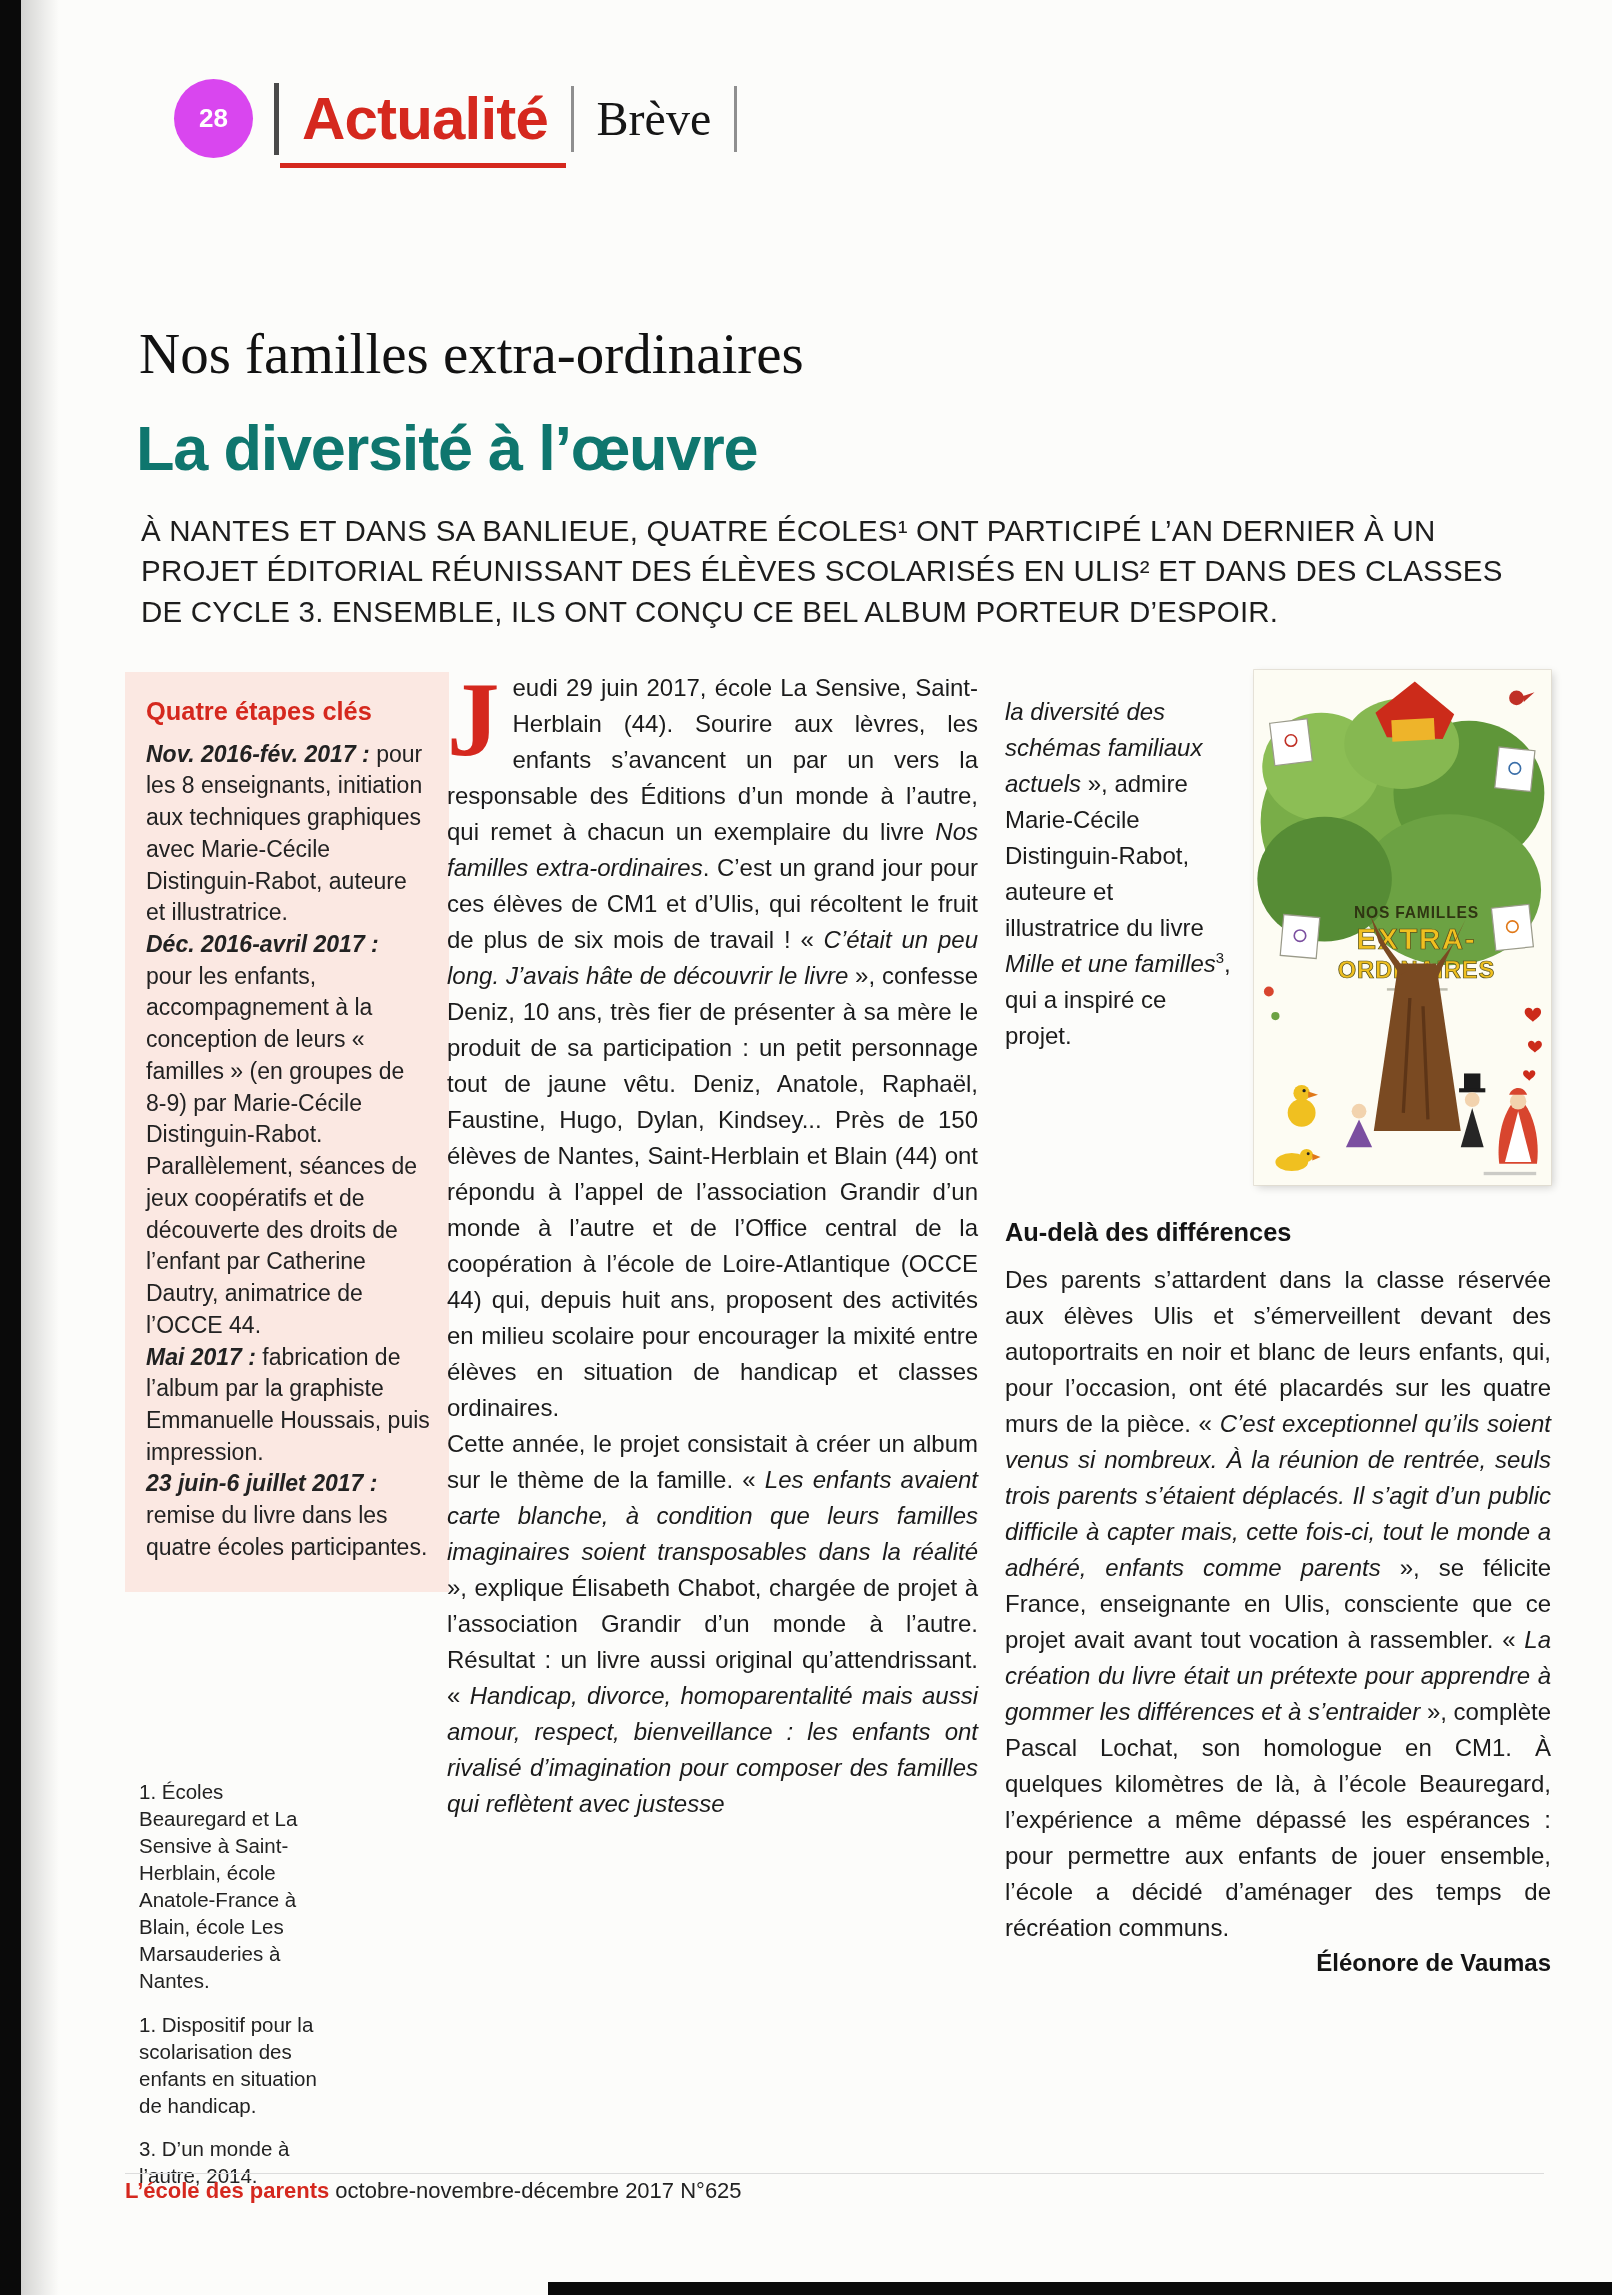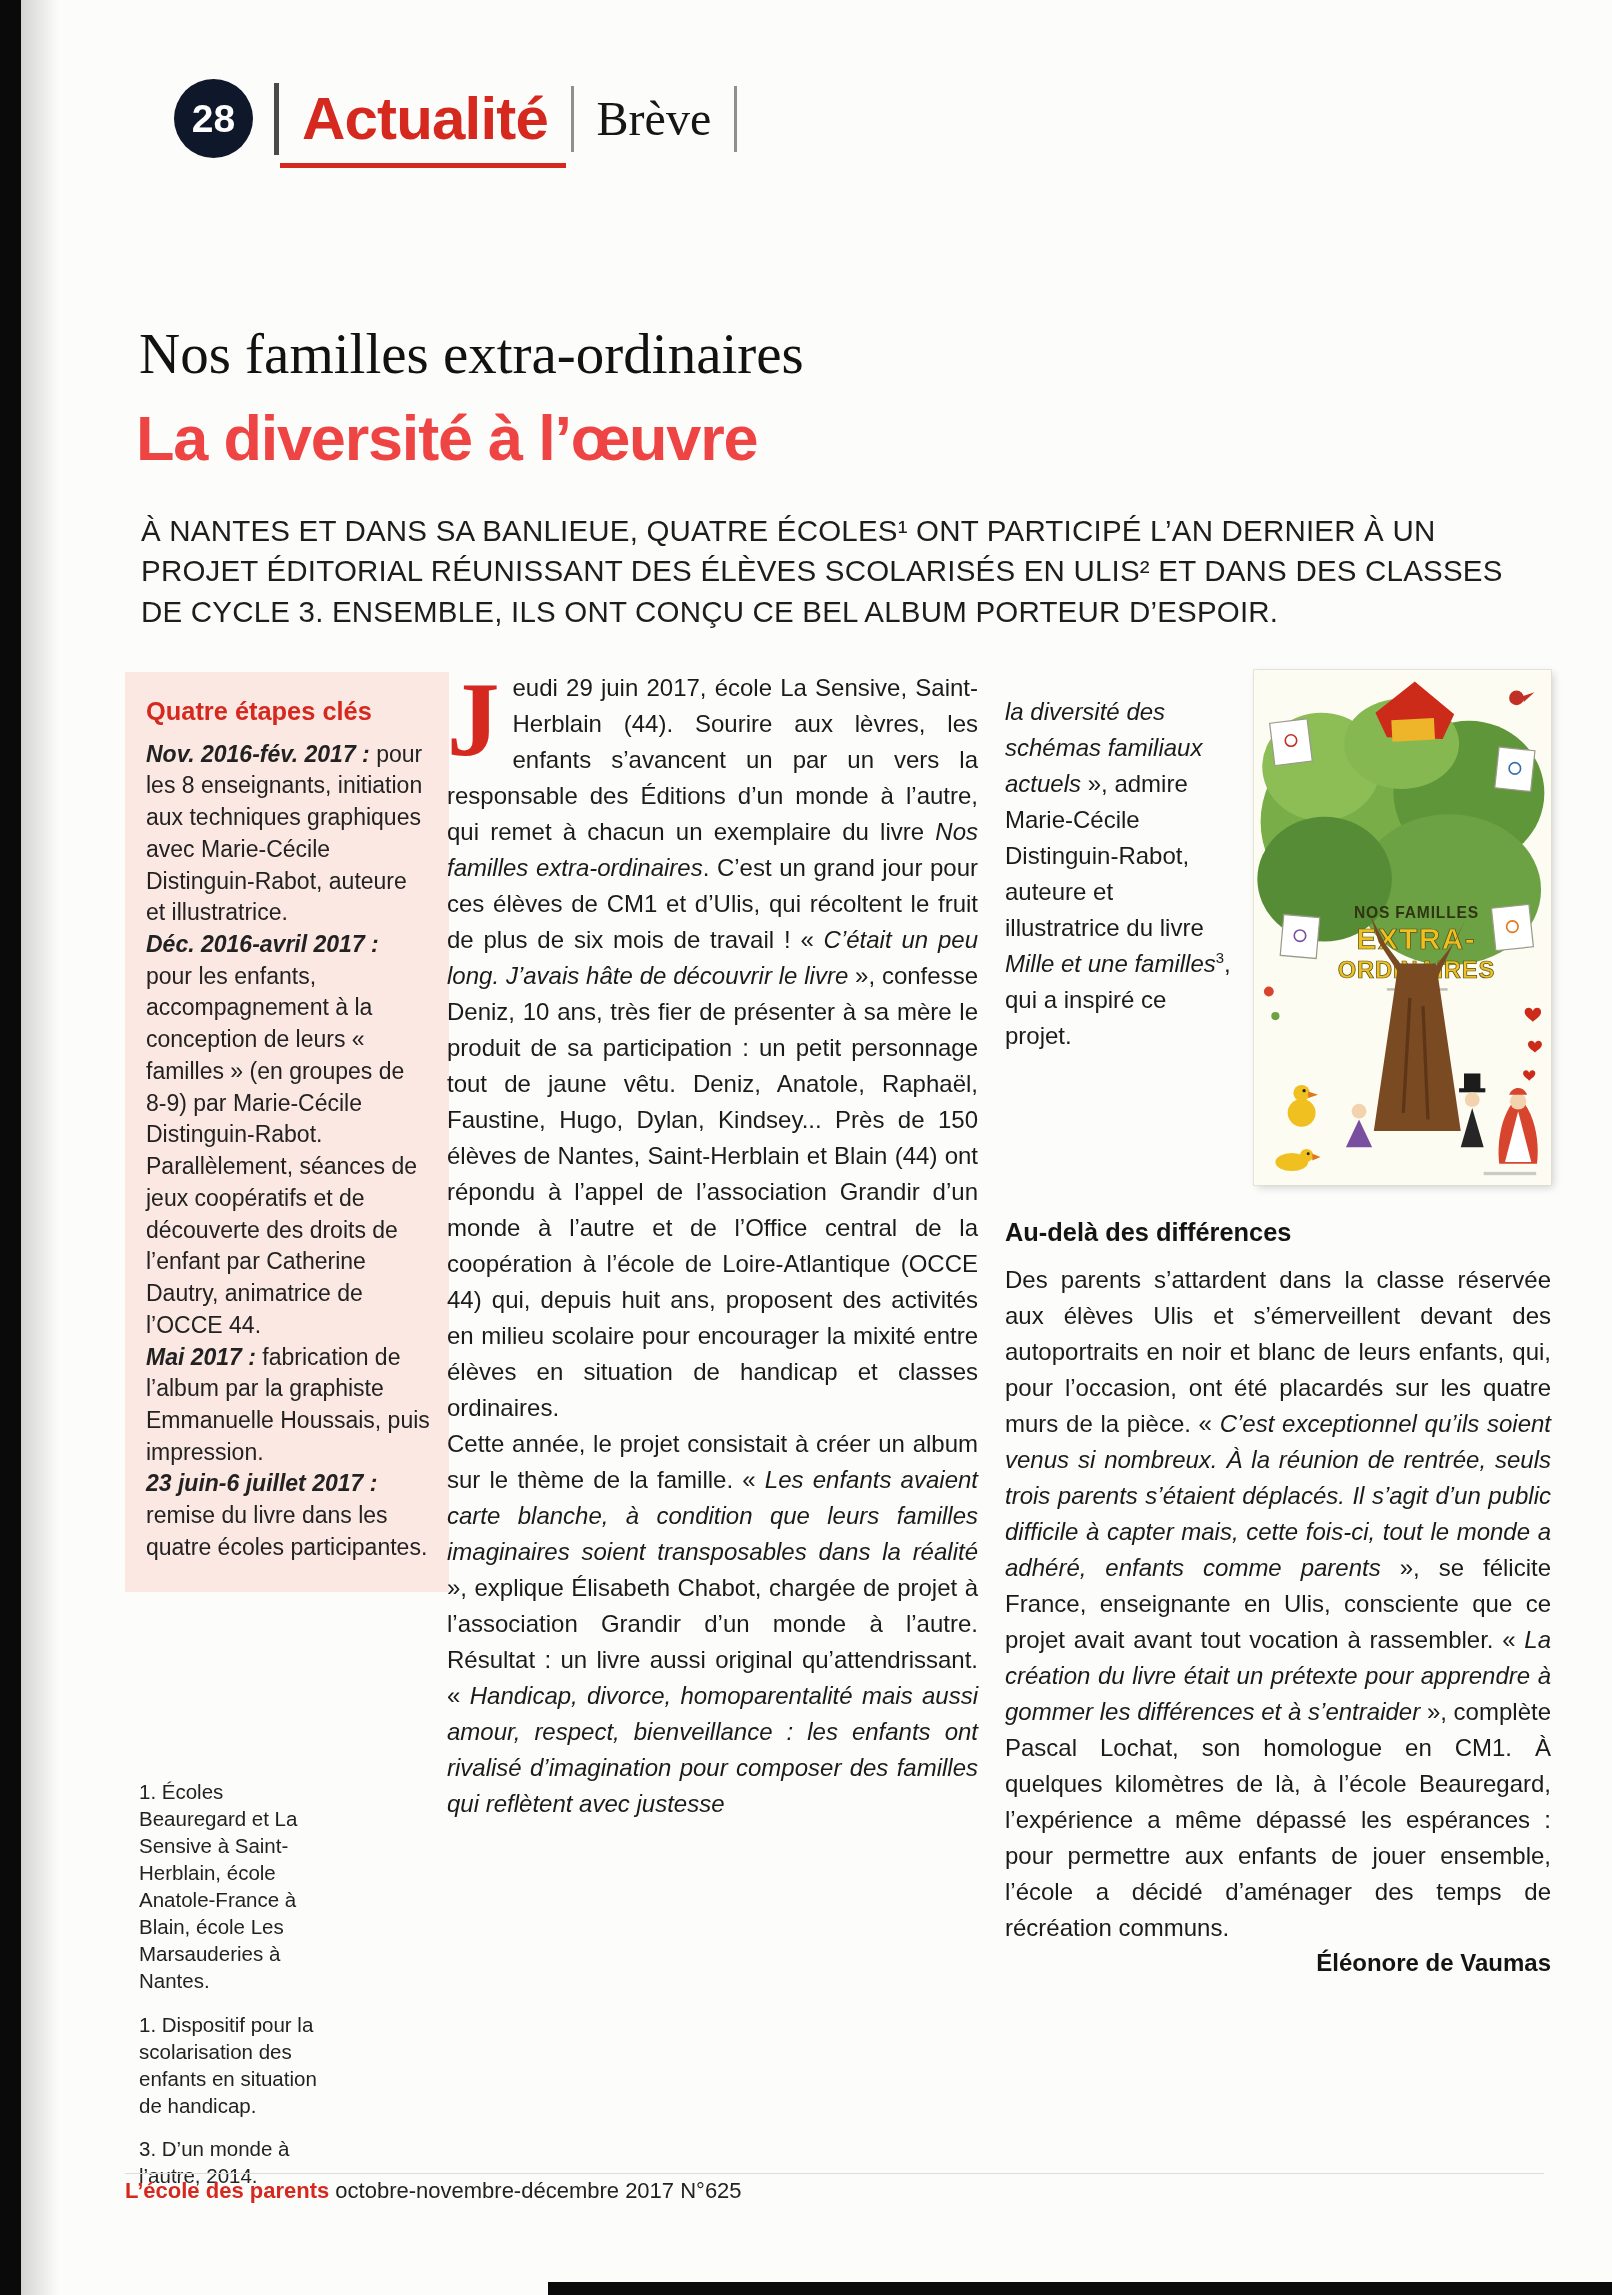--- a/index.html
+++ b/index.html
@@ -8,34 +8,34 @@
     font-family:"Liberation Sans",sans-serif;color:#1b1b1b;overflow:hidden;
   }
   
   .edge-left{position:absolute;left:0;top:0;width:21px;height:100%;background:#0a0a0a;z-index:5;}
   .edge-shade{position:absolute;left:21px;top:0;width:38px;height:100%;
     background:linear-gradient(to right,rgba(0,0,0,.16),rgba(0,0,0,0));z-index:4;}
   .edge-bottom{position:absolute;right:0;bottom:0;width:1065px;height:13px;background:#0a0a0a;z-index:5;}
 
   
   .header{position:absolute;left:174px;top:79px;display:flex;align-items:center;}
-  .page-circle{width:79px;height:79px;border-radius:50%;background:#0f172a;color:#fff;
-    font-size:39px;font-weight:bold;display:flex;align-items:center;justify-content:center;}
+  .page-circle{width:79px;height:79px;border-radius:50%;background:#d946ef;color:#fff;
+    font-size:26px;font-weight:bold;display:flex;align-items:center;justify-content:center;}
   .hdr-bar{width:4.9px;height:72px;background:#4a4a4a;margin-left:21px;}
   .thin-bar{width:2.5px;height:66px;background:#8f8f8f;}
   .section-wrap{position:relative;padding:0 23px;}
   .section-label{color:#d5281e;font-weight:bold;font-size:60px;letter-spacing:-0.8px;}
   .section-wrap::after{content:"";position:absolute;left:1.6px;right:4.9px;bottom:-14.8px;height:4.9px;background:#d5281e;}
   .rubric{font-family:"Liberation Serif",serif;font-size:48px;color:#161616;padding:0 23px;text-align:right;}
 
   
   .kicker{position:absolute;left:139px;top:321px;font-family:"Liberation Serif",serif;
     font-size:57px;color:#121212;}
-  .headline{position:absolute;left:136px;top:402px;font-size:63px;font-weight:bold;
-    color:#ef4444;letter-spacing:-1.2px;}
+  .headline{position:absolute;left:136px;top:412px;font-size:63px;font-weight:bold;
+    color:#0f766e;letter-spacing:-1.2px;}
   .standfirst{position:absolute;left:141px;top:511px;width:1385px;font-size:29.5px;
     line-height:1.37;color:#1d1d1d;letter-spacing:0.2px;}
 
   
   .col-left{position:absolute;left:125px;top:672px;width:324px;}
   .sidebar-box{background:#fbe8e2;padding:24.6px 18px 28px 21px;box-sizing:border-box;}
   .sidebar-title{color:#d5281e;font-weight:bold;font-size:25.4px;margin:0 0 13px 0;}
   .step{font-size:23px;line-height:1.38;margin:0;color:#222;text-align:left;}
   .step .date{font-weight:bold;font-style:italic;}
   .footnotes{position:absolute;left:139px;top:1778px;width:195px;font-size:20.5px;line-height:1.32;color:#222;}

